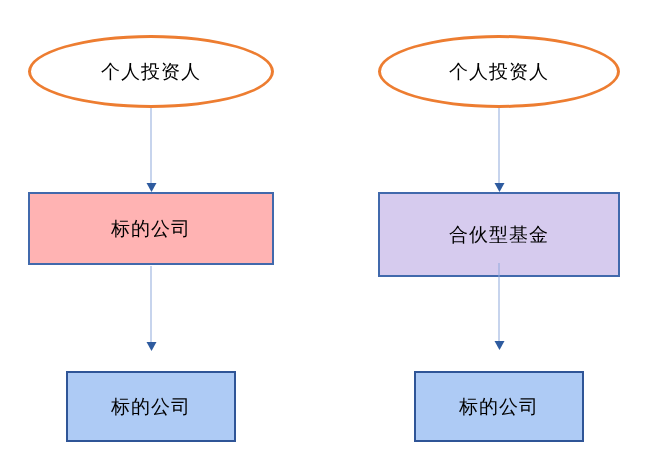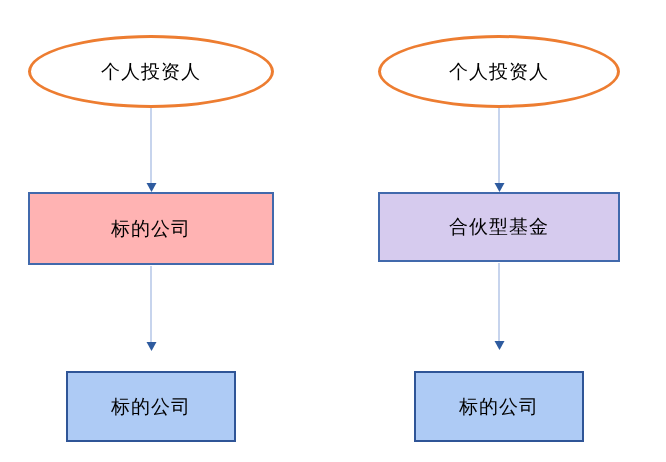--- a/index.html
+++ b/index.html
@@ -43,21 +43,21 @@
     border-radius: 50%;
     background: #ffffff;
   }
 
   .fund-box {
     top: 192px;
     height: 73px;
     border: 2px solid var(--box-border-blue, #4169AC);
   }
   .fund-box-corporate   { background: var(--corporate-fund-fill, #FFB3B3); }
-  .fund-box-partnership { background: var(--partnership-fund-fill, #D6CBEE); height: 70px; }
+  .fund-box-partnership { background: var(--partnership-fund-fill, #D6CBEE); height: 85px; }
 
   .target-box {
     top: 351px;
     height: 71px;
     left: 50%;
     right: auto;
     width: 170px;
     transform: translateX(-50%);
     border: 2px solid var(--target-border, #2F5597);
     background: var(--target-company-fill, #AECBF5);

